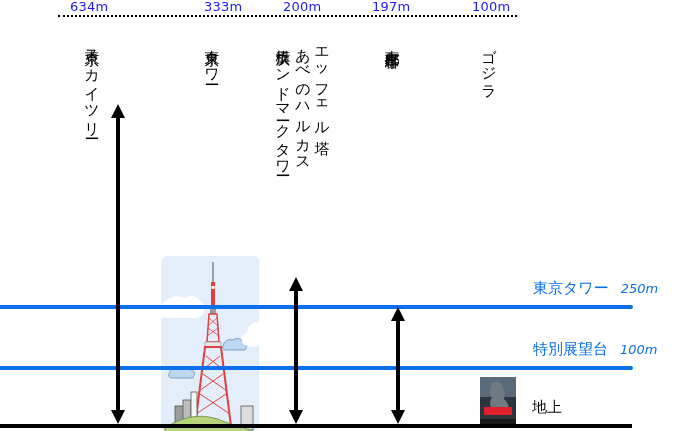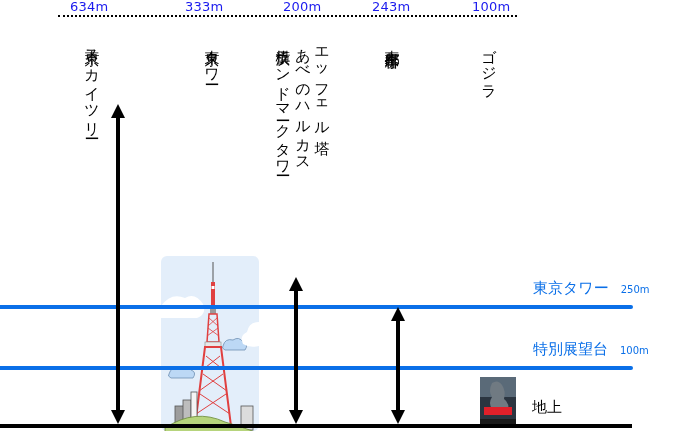--- a/index.html
+++ b/index.html
@@ -8,33 +8,33 @@
   .abs { position: absolute; }
   .dotted { position: absolute; top: 15px; left: 58px; width: 459px; height: 0;
             border-top: 2px dotted #000; }
   .height-label { position: absolute; top: 0px; font-size: 13px; color: #1a1aee;
                   line-height: 14px; letter-spacing: 0.2px; }
   .vtext { position: absolute; writing-mode: vertical-rl; text-orientation: upright;
            font-size: 15px; line-height: 16px; color: #000; letter-spacing: 1px; }
   .hline { position: absolute; height: 4px; background: #0a6fe8; left: 0; width: 633px; border-radius: 0 2px 2px 0; }
   .ground { position: absolute; left: 0; top: 424px; width: 632px; height: 4px; background: #000; }
   .deck-label { position: absolute; font-size: 15px; color: #0a6fe8; line-height: 16px; }
-  .deck-value { font-size: 10px; margin-left: 12px; }
+  .deck-value { font-size: 13px; margin-left: 12px; font-style: italic; }
   .ground-label { position: absolute; font-size: 15px; color: #000; line-height: 16px; font-family: Liberation Mono, monospace; }
   .arrow { position: absolute; }
 </style>
 </head>
 <body>
 
 <div class="dotted"></div>
 
 <div class="height-label" style="left:70px">634m</div>
-<div class="height-label" style="left:185px">333m</div>
+<div class="height-label" style="left:204px">333m</div>
 <div class="height-label" style="left:283px">200m</div>
-<div class="height-label" style="left:372px">243m</div>
+<div class="height-label" style="left:372px">197m</div>
 <div class="height-label" style="left:472px">100m</div>
 
 <div class="vtext" style="left:84px; top:38px;">東京スカイツリー</div>
 <div class="vtext" style="left:204px; top:38px;">東京タワー</div>
 <div class="vtext" style="left:314px; top:38px;">エッフェル塔</div>
 <div class="vtext" style="left:295px; top:38px;">あべのハルカス</div>
 <div class="vtext" style="left:275px; top:38px;">横浜ランドマークタワー</div>
 <div class="vtext" style="left:384px; top:38px;">東京都庁舎</div>
 <div class="vtext" style="left:481px; top:38px;">ゴジラ</div>
 

